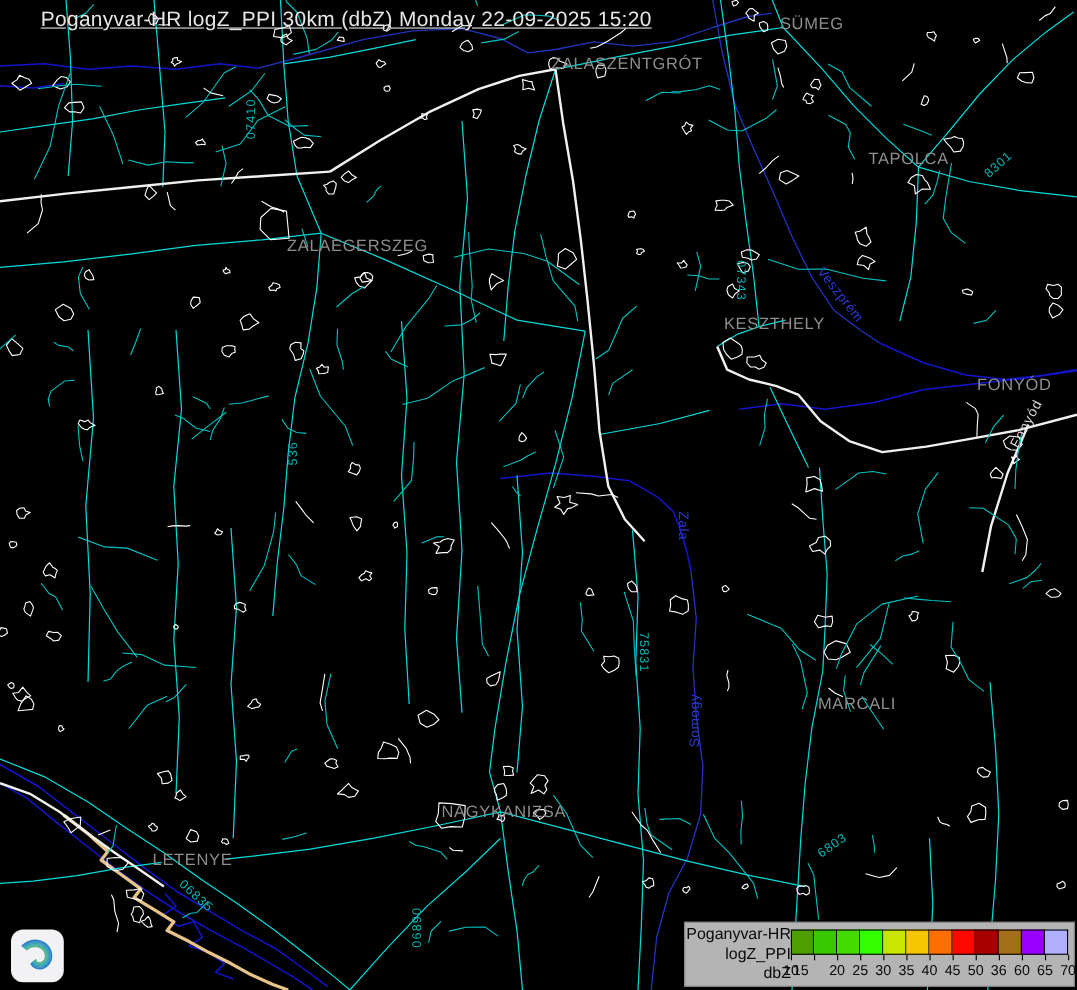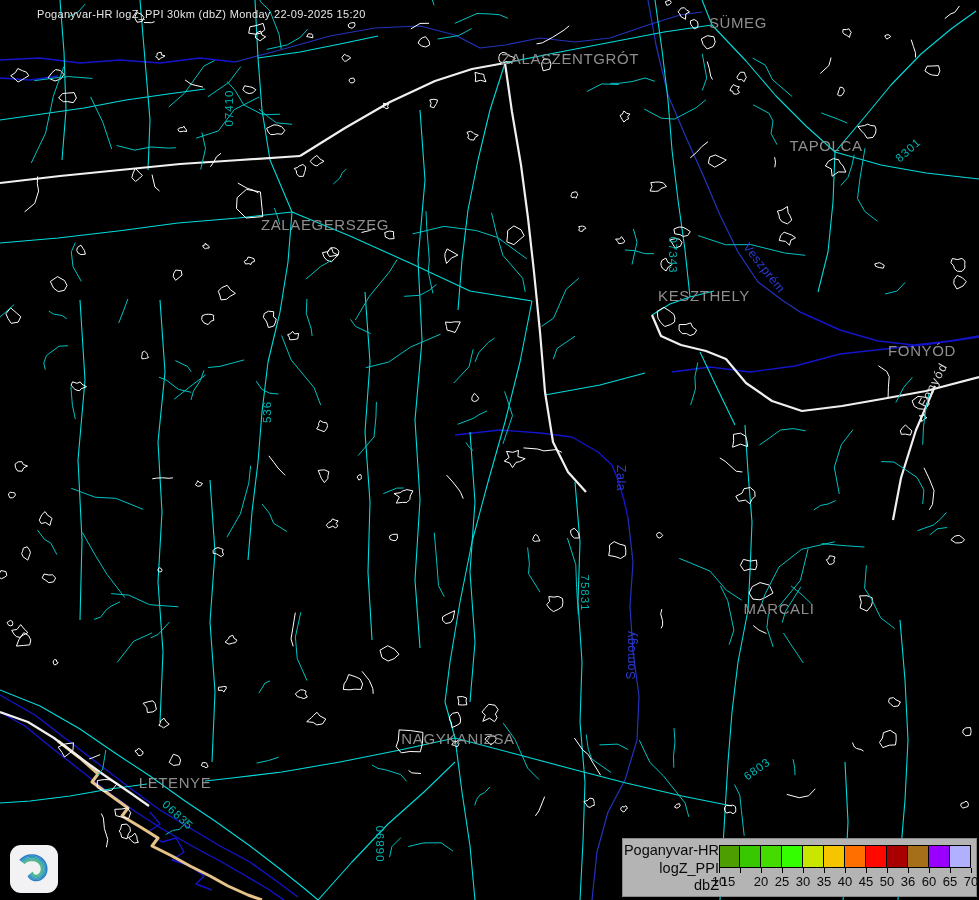--- a/index.html
+++ b/index.html
@@ -5,21 +5,21 @@
   html,body{margin:0;padding:0;background:#000;}
   #viewport{position:relative;width:979px;height:900px;background:#000;overflow:hidden;
     font-family:"Liberation Sans",sans-serif;}
   #map-svg{position:absolute;left:0;top:0;}
   #map-labels{position:absolute;left:0;top:0;width:979px;height:888px;pointer-events:none;}
   .maplabel{position:absolute;white-space:nowrap;}
   .city{color:#8e8e8e;font-size:15px;letter-spacing:0.6px;}
   .road{color:#00b4b4;font-size:11.5px;letter-spacing:1px;}
   .county{color:#2a3ad0;font-size:12.5px;letter-spacing:0.5px;}
   .shore{color:#d8d8d8;font-size:12.5px;letter-spacing:1px;}
-  #title{position:absolute;left:37px;top:8px;color:#e6e6e6;font-size:11px;letter-spacing:0.3px;z-index:5;}
+  #title{position:absolute;left:37px;top:8px;color:#e6e6e6;font-size:19px;letter-spacing:0.3px;z-index:5;text-decoration:underline;}
   #legend{position:absolute;left:622px;top:838px;width:355px;height:59px;background:#b4b4b4;
     border:1px solid #8a8a8a;box-sizing:border-box;z-index:6;}
   #legend-text{position:absolute;left:0;top:3px;width:96px;text-align:right;color:#0a0a0a;
     font-size:14.5px;line-height:17.5px;}
   #legend-colors{position:absolute;left:96px;top:6px;display:flex;}
   .cell{width:21px;height:23px;border:1px solid #000;box-sizing:border-box;}
   .cell + .cell{border-left:none;}
   .tickmark{position:absolute;width:1px;height:5px;background:#000;top:29px;}
   .tick{position:absolute;top:35px;width:22px;text-align:center;color:#0a0a0a;font-size:13px;}
   #logo{position:absolute;left:10px;top:845px;width:48px;height:48px;background:#f2f2f4;
@@ -366,21 +366,21 @@
       <polyline points="374.5,228.3 369.4,230.6 361.5,232.5" fill="none" stroke="#ffffff" stroke-width="1" stroke-linejoin="round"></polyline>
     </svg>
 
   <div id="map-labels">
       <div class="maplabel city" style="left: 738px; top: 22px; transform: translate(-50%, -50%) rotate(0deg);">SÜMEG</div>
       <div class="maplabel city" style="left: 570px; top: 58px; transform: translate(-50%, -50%) rotate(0deg);">ZALASZENTGRÓT</div>
       <div class="maplabel city" style="left: 826px; top: 145px; transform: translate(-50%, -50%) rotate(0deg);">TAPOLCA</div>
       <div class="maplabel city" style="left: 325px; top: 224px; transform: translate(-50%, -50%) rotate(0deg);">ZALAEGERSZEG</div>
       <div class="maplabel city" style="left: 704px; top: 295px; transform: translate(-50%, -50%) rotate(0deg);">KESZTHELY</div>
       <div class="maplabel city" style="left: 922px; top: 350px; transform: translate(-50%, -50%) rotate(0deg);">FONYÓD</div>
-      <div class="maplabel city" style="left: 779px; top: 608px; transform: translate(-50%, -50%) rotate(0deg);">MARCALI</div>
+      <div class="maplabel city" style="left: 779px; top: 640px; transform: translate(-50%, -50%) rotate(0deg);">MARCALI</div>
       <div class="maplabel city" style="left: 458px; top: 738px; transform: translate(-50%, -50%) rotate(0deg);">NAGYKANIZSA</div>
       <div class="maplabel city" style="left: 175px; top: 782px; transform: translate(-50%, -50%) rotate(0deg);">LETENYE</div>
       <div class="maplabel road" style="left: 229px; top: 108px; transform: translate(-50%, -50%) rotate(-90deg);">07410</div>
       <div class="maplabel road" style="left: 908px; top: 150px; transform: translate(-50%, -50%) rotate(-42deg);">8301</div>
       <div class="maplabel road" style="left: 673px; top: 255px; transform: translate(-50%, -50%) rotate(90deg);">07343</div>
       <div class="maplabel road" style="left: 267px; top: 412px; transform: translate(-50%, -50%) rotate(-90deg);">536</div>
       <div class="maplabel road" style="left: 585px; top: 593px; transform: translate(-50%, -50%) rotate(90deg);">75831</div>
       <div class="maplabel road" style="left: 757px; top: 769px; transform: translate(-50%, -50%) rotate(-35deg);">6803</div>
       <div class="maplabel road" style="left: 178px; top: 815px; transform: translate(-50%, -50%) rotate(42deg);">06835</div>
       <div class="maplabel road" style="left: 380px; top: 843px; transform: translate(-50%, -50%) rotate(-90deg);">06890</div>

